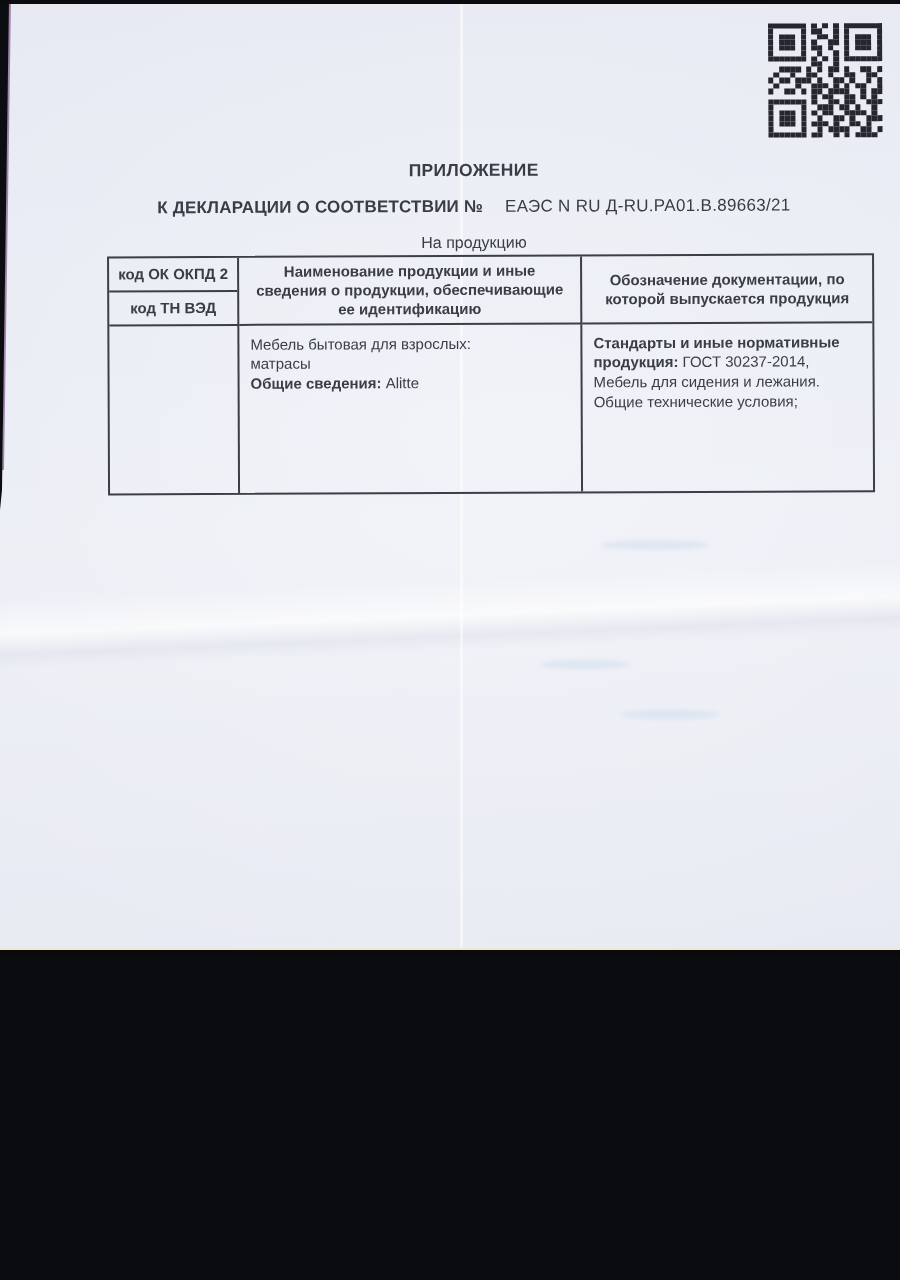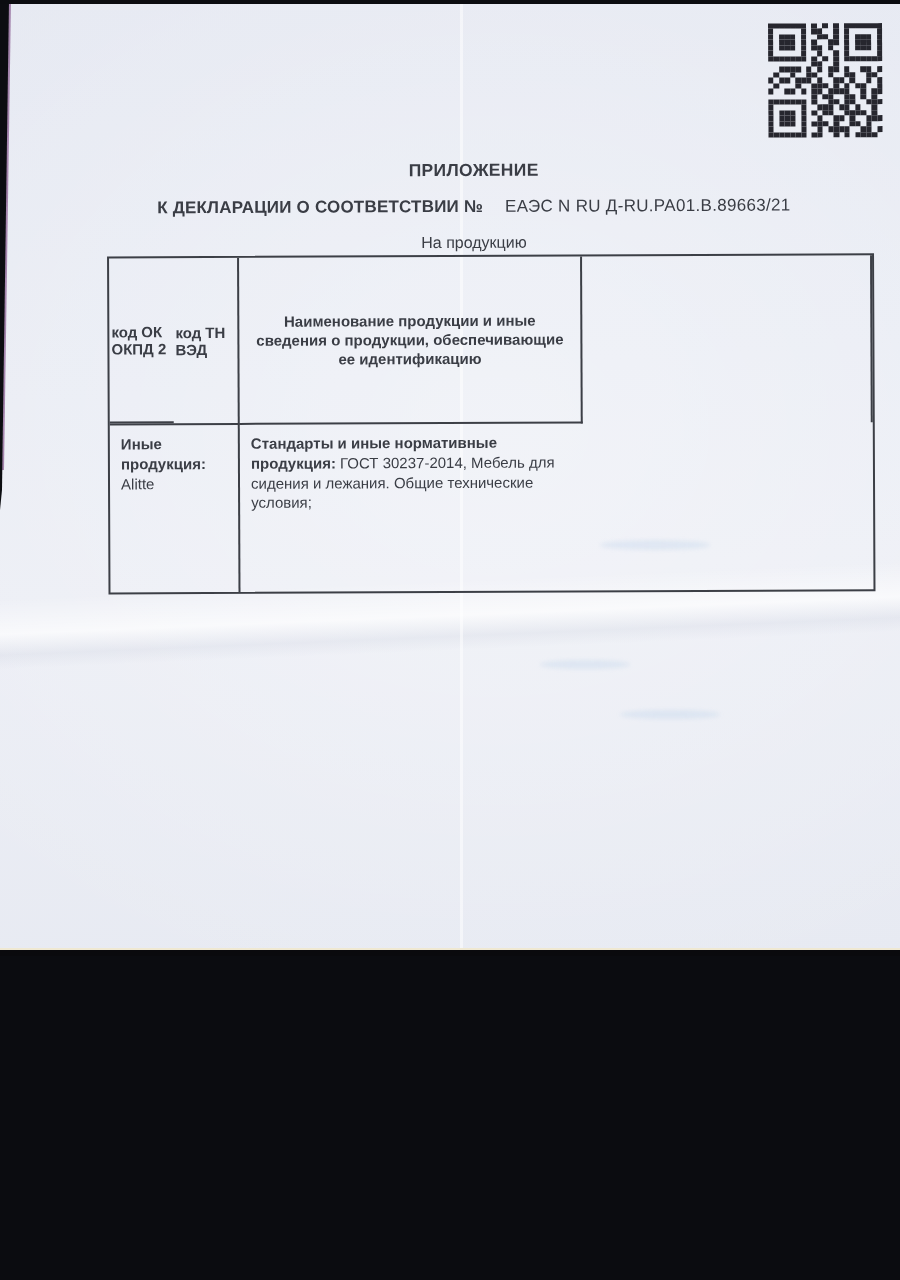--- a/index.html
+++ b/index.html
@@ -57,21 +57,21 @@
   .decl-number{font-weight:normal;margin-left:22px;letter-spacing:.3px;}
   .product-caption{margin-top:17px;font-size:16px;}
   
   .ptable{
     position:absolute;left:108px;top:255px;width:767px;
     border:2px solid #3c3f46;
     display:grid;grid-template-columns:130px 343px 290px;
     background:transparent;font-size:15px;
   }
   .ptable .hdr{border-bottom:2px solid #3c3f46;}
-  .c1h{display:flex;border-right:2px solid #3c3f46;}
+  .c1h{display:flex;flex-direction:column;border-right:2px solid #3c3f46;}
   .c1h .half{flex:1;display:flex;align-items:center;justify-content:center;font-weight:bold;padding:4px 2px;}
   .c1h .half:first-child{border-bottom:2px solid #3c3f46;}
   .c2h,.c3h{display:flex;align-items:center;justify-content:center;text-align:center;font-weight:bold;
     padding:4px 10px;line-height:1.28;}
   .c2h{border-right:2px solid #3c3f46;}
   .body-cell{min-height:167px;padding:9px 10px 10px 11px;line-height:1.32;white-space:pre-line;}
   .bc1{border-right:2px solid #3c3f46;}
   .bc2{border-right:2px solid #3c3f46;}
   .body-cell .b{font-weight:bold;}
   
@@ -560,23 +560,26 @@
       </div>
       <div class="product-caption">На продукцию</div>
     </div>
 
     <div class="ptable">
       <div class="c1h hdr">
         <div class="half">код ОК ОКПД 2</div>
         <div class="half">код ТН ВЭД</div>
       </div>
       <div class="c2h hdr">Наименование продукции и иные сведения о продукции, обеспечивающие ее идентификацию</div>
+      <div class="c3h hdr">Обозначение документации, по которой выпускается продукция</div>
 
       <div class="body-cell bc1"></div>
-      <div class="body-cell bc2"><span class="b">Иные продукция:</span><span> Alitte</span></div>
+      <div class="body-cell bc2"><span>Мебель бытовая для взрослых:
+матрасы
+</span><span class="b">Общие сведения:</span><span> Alitte</span></div>
       <div class="body-cell"><span class="b">Стандарты и иные нормативные продукция:</span><span> ГОСТ 30237-2014, Мебель для сидения и лежания. Общие технические условия;</span></div>
     </div>
 
     <svg class="stamp" viewBox="0 0 262 250">
       <g transform="rotate(-4 123 113)">
         <circle cx="123" cy="113" r="88" stroke-width="2.4"></circle>
         <circle cx="123" cy="113" r="72.5" stroke-width="1.7"></circle>
         <defs>
           <path id="ringPath" d="M 43 113 a 80 80 0 1 1 160 0 a 80 80 0 1 1 -160 0"></path>
           <path id="orgPath" d="M 80.6 155.4 A 60 60 0 1 1 165.4 155.4"></path>

